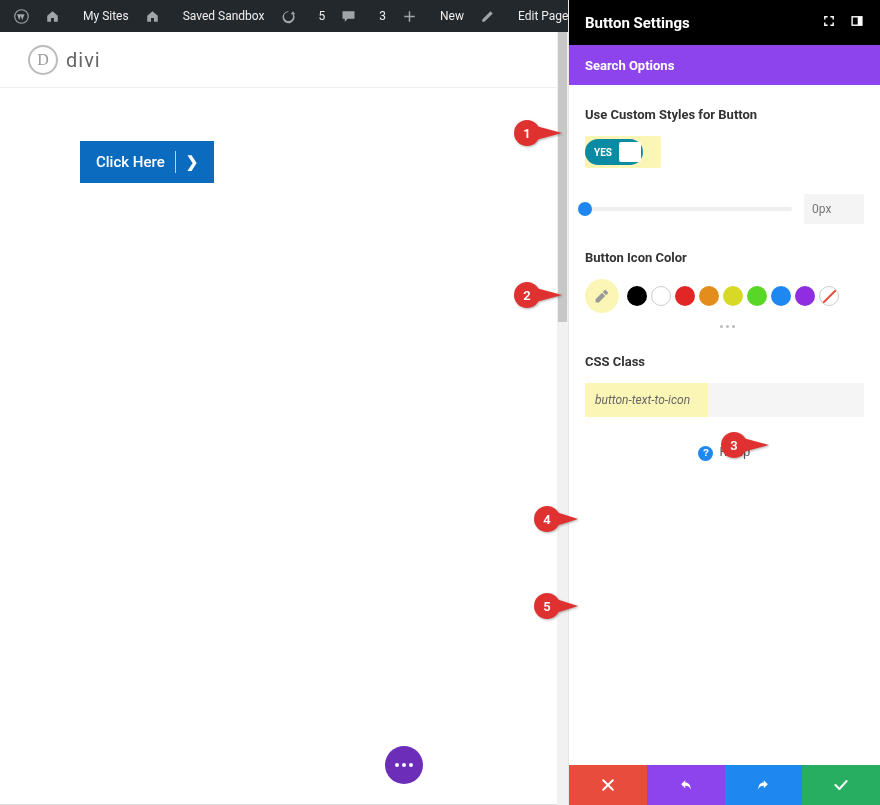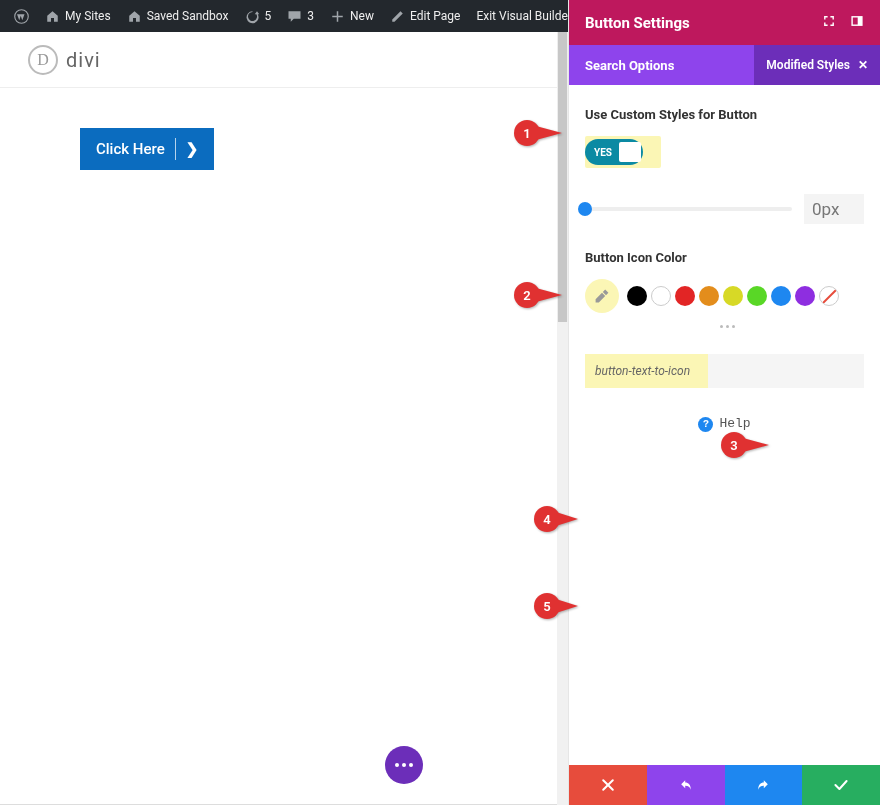--- a/index.html
+++ b/index.html
@@ -1,43 +1,43 @@
 <!DOCTYPE html>
 <html><head>
 <meta charset="utf-8">
 <style>
   * { box-sizing: border-box; margin: 0; padding: 0; }
   body { font-family: -apple-system, "Segoe UI", Roboto, "Helvetica Neue", Arial, sans-serif; font-size: 13px; color: #333; background: #fff; width: 880px; height: 805px; overflow: hidden; position: relative; }
 
   
   .wp-admin-bar { height: 32px; background: #23282d; color: #eee; display: flex; align-items: center; padding: 0 6px; font-size: 12px; }
-  .wp-admin-bar .item { display: flex; align-items: center; padding: 0 8px; gap: 5px; cursor: pointer; height: 100%; }
+  .wp-admin-bar .item { display: flex; align-items: center; padding: 0 8px; gap: 23px; cursor: pointer; height: 100%; }
   .wp-admin-bar .ico { width: 15px; height: 15px; display: inline-flex; align-items: center; justify-content: center; fill: #a0a5aa; color:#a0a5aa; }
   .wp-admin-bar .txt { color: #eee; }
 
   
   .preview { position: absolute; top: 32px; left: 0; width: 560px; bottom: 0; background: #fff; border-bottom:1px solid #ddd;}
   .logo-row { height: 56px; display: flex; align-items: center; padding-left: 28px; border-bottom:1px solid #eee;}
   .logo-d { width: 30px; height: 30px; border: 2px solid #bbb; border-radius: 50%; display: flex; align-items: center; justify-content: center; font-family: Georgia, serif; font-size: 16px; color: #999; margin-right: 8px; }
   .logo-text { font-size: 20px; color: #666; letter-spacing: 1px; }
 
-  .demo-button { position: absolute; top: 96px; left: 80px; background: #0b6cbf; color: #fff; font-size: 15px; font-weight: 500; padding: 10px 16px; display: flex; align-items: center; gap: 10px; cursor: pointer; }
+  .demo-button { position: absolute; top: 109px; left: 80px; background: #0b6cbf; color: #fff; font-size: 15px; font-weight: 500; padding: 10px 16px; display: flex; align-items: center; gap: 10px; cursor: pointer; }
   .demo-button .divider { width: 1px; height: 22px; background: rgba(255,255,255,.7); }
   .demo-button .chev { font-weight: bold; }
 
   .fab { position: absolute; left: 385px; bottom: 20px; width: 38px; height: 38px; border-radius: 50%; background: #6c2eb9; display: flex; align-items: center; justify-content: center; gap: 3px; cursor: pointer; }
   .fab span { width: 4px; height: 4px; background: #fff; border-radius: 50%; }
 
   
   .gutter { position:absolute; top:32px; left:557px; width:11px; height:290px; background:#c7c7c7; border-left:1px solid #eee; border-right:1px solid #eee;}
   .gutter2 { position:absolute; top:322px; left:557px; width:11px; bottom:0; background:#f1f1f1;}
 
   
   .panel { position: absolute; top: 0; right: 0; bottom: 0; width: 312px; background: #fff; display: flex; flex-direction: column; border-left:1px solid #e6e6e6;}
-  .panel-header { background: #be185d; color: #fff; height: 45px; display: flex; align-items: center; padding: 0 16px; justify-content: space-between; }
+  .panel-header { background: #000000; color: #fff; height: 45px; display: flex; align-items: center; padding: 0 16px; justify-content: space-between; }
   .panel-header h2 { font-size: 15px; font-weight: 700; }
   .panel-header .hdr-icons { display: flex; gap: 14px; }
   .panel-header .hdr-icons svg { fill: #fff; width: 14px; height: 14px; cursor: pointer; }
 
   .panel-tabs { background: #8e44ec; height: 40px; display: flex; align-items: center; justify-content: space-between; padding-left: 16px; }
   .panel-tabs .search { color: #fff; font-size: 13px; font-weight:700;}
   .mod-chip { background: #6c2eb9; color: #fff; font-size: 12px; font-weight: 600; height: 100%; display: flex; align-items: center; padding: 0 12px; gap: 8px; cursor: pointer; }
   .mod-chip .x { font-weight: bold; }
 
   .panel-body { flex: 1; overflow-y: auto; padding: 22px 16px 10px; }
@@ -54,21 +54,21 @@
   .bg-tabs .t { flex:1; display:flex; align-items:center; justify-content:center; cursor:pointer; }
   .bg-tabs .t.active { background:#fbf6b5; }
   .bg-tabs svg{ width:16px; height:16px; fill:#666;}
   .bg-tabs .active svg{ fill:#0b8aa3;}
 
   .color-swatch-big { margin-top:14px; width:100%; height:150px; background:#0b6cbf; cursor:pointer;}
 
   .slider-row{ display:flex; align-items:center; gap:12px;}
   .slider-track{ flex:1; height:4px; background:#eee; position:relative; border-radius:2px;}
   .slider-thumb{ position:absolute; left:0; top:50%; transform:translate(-50%,-50%); width:14px; height:14px; border-radius:50%; background:#1e87f0; cursor:pointer;}
-  .slider-val{ width:60px; height:30px; background:#f4f4f4; display:flex; align-items:center; padding:0 8px; font-size:17px; color:#777;}
+  .slider-val{ width:60px; height:30px; background:#f4f4f4; display:flex; align-items:center; padding:0 8px; font-size:12px; color:#777;}
   .annot-wrap{ position:relative;}
 
   .swatch-row{ display:flex; align-items:center; gap:4px; flex-wrap:wrap;}
   .picker{ width:34px; height:34px; border-radius:50%; background:#fbf6b5; display:flex; align-items:center; justify-content:center; cursor:pointer; margin-right:4px;}
   .picker svg{ width:16px;height:16px; fill:#999;}
   .sw{ width:20px; height:20px; border-radius:50%; cursor:pointer;}
   .sw-white{ background:#fff; border:1px solid #ccc;}
   .sw-none{ background:#fff; border:1px solid #ccc; position:relative; overflow:hidden;}
   .sw-none::after{content:""; position:absolute; left:-2px; top:8px; width:24px; height:2px; background:#e74c3c; transform:rotate(-45deg);}
   .dots3{ display:flex; gap:3px; justify-content:center; margin-top:12px; margin-left:6px;}
@@ -191,24 +191,20 @@
           </svg></span>
       <span><svg viewBox="0 0 20 20">
             <rect x="3" y="4" width="14" height="12" fill="none" stroke="#fff" stroke-width="2"></rect>
             <rect x="11" y="4" width="6" height="12"></rect>
           </svg></span>
     </div>
   </div>
 
   <div class="panel-tabs">
     <span class="search">Search Options</span>
-    <div class="mod-chip">
-      <span>Modified Styles</span>
-      <span class="x">✕</span>
-    </div>
   </div>
 
   <div class="panel-body">
 
     <div class="setting">
       <div class="setting-label">Use Custom Styles for Button</div>
       <span class="hl hl-wrap">
         <span class="toggle">
           <span class="yes">YES</span>
           <span class="knob"></span>
@@ -247,20 +243,21 @@
         <span class="sw sw-none"></span>
       </div>
       <div class="dots3">
           <span></span>
           <span></span>
           <span></span>
         </div>
     </div>
 
     <div class="setting">
+      <div class="setting-label">CSS Class</div>
       <input class="css-input css-hl" value="button-text-to-icon" style="">
     </div>
 
     <div class="help-row">
       <span class="q">?</span><span>Help</span>
     </div>
 
   </div>
 
   <div class="panel-footer">

